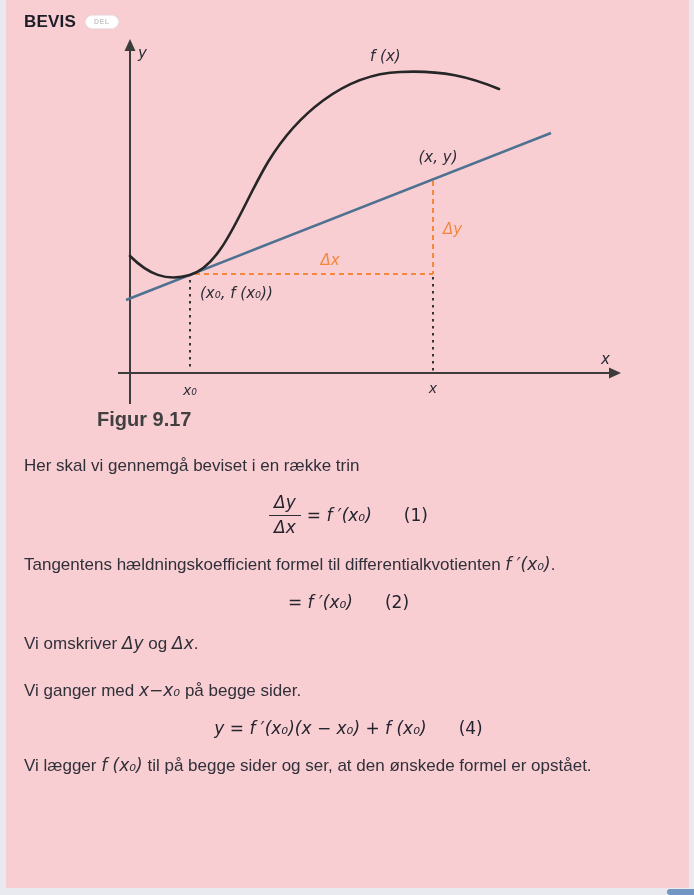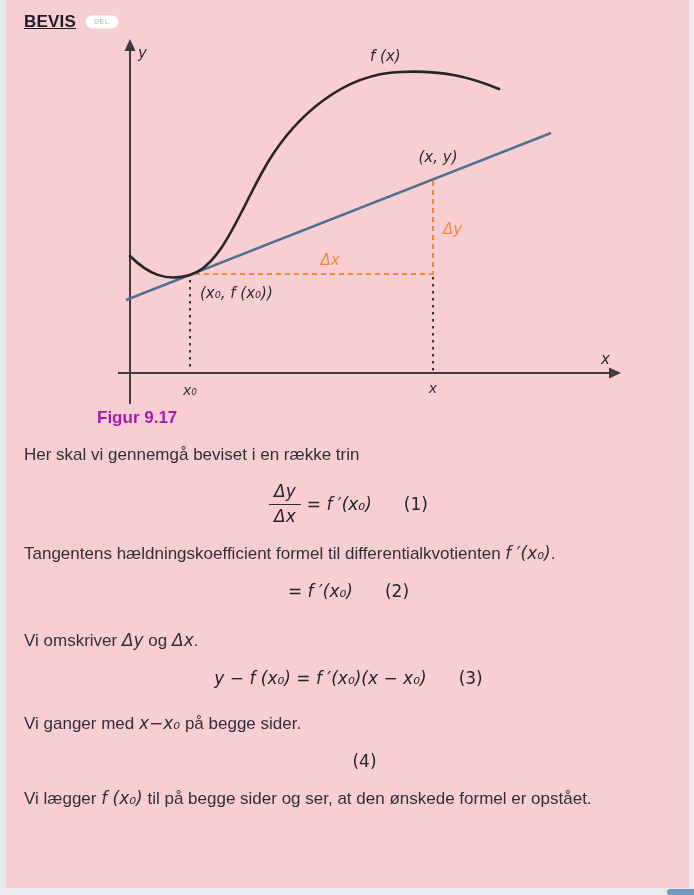--- a/index.html
+++ b/index.html
@@ -10,31 +10,31 @@
     color:#30303a;
   }
   .card {
     position:absolute; left:6px; top:0; right:5px; bottom:7px;
     background:#f8ced2; overflow:hidden;
   }
   .inner { padding:10px 16px 0 18px; }
 
   
   .hdr { display:flex; align-items:center; gap:9px; height:24px; }
-  .hdr-title { font-size:17px; font-weight:bold; color:#1d1d28; letter-spacing:.2px;text-decoration:underline; }
+  .hdr-title { font-size:17px; font-weight:bold; color:#1d1d28; letter-spacing:.2px; }
   .badge {
     background:#fefefe; color:#c7c7c9; border:1px solid #ececec;
     font-size:7px; font-weight:bold; letter-spacing:.5px;
     padding:2px 8px; border-radius:8px; line-height:8px;
     box-shadow:0 0 1px rgba(0,0,0,.08); cursor:pointer;
   }
 
   
   .fig svg { display:block; }
-  .fig-caption { font-size:17px; font-weight:bold; color:#a21caf; margin:2px 0 0 73px; }
+  .fig-caption { font-size:20px; font-weight:bold; color:#404040; margin:2px 0 0 73px; }
 
   
   p.txt { font-size:17px; margin:30px 0 0 0; line-height:22px; }
   .m { font-style:italic; font-family:"DejaVu Sans", sans-serif; }
 
   
   .eq-row {
     display:flex; justify-content:center; align-items:center;
     margin:16px 0 6px 0; font-size:17px; color:#24242e;
   }
@@ -89,21 +89,21 @@
         <text class="lbl-orange" x="419" y="200">Δy</text>
         <text class="lbl-orange" x="306" y="231" text-anchor="middle">Δx</text>
         <text class="lbl" x="176" y="264">(x₀, f (x₀))</text>
         <text class="lbl lbl-sub" x="166" y="361" text-anchor="middle">x₀</text>
         <text class="lbl lbl-sub" x="409" y="359" text-anchor="middle">x</text>
         <text class="lbl" x="577" y="330">x</text>
       </svg>
       <div class="fig-caption">Figur 9.17</div>
     </div>
 
-    <p class="txt" style="margin-top:16px">
+    <p class="txt" style="margin-top:24px">
       <span>Her skal vi gennemgå beviset i en række trin</span>
     </p>
 
     <div class="eq-row">
       <span class="eq-body m">
         <span class="frac">
           <span class="num">Δy</span>
           <span class="den">Δx</span>
         </span>
         <span>= f ′(x₀)</span>
@@ -115,36 +115,33 @@
       <span>Tangentens hældningskoefficient formel til differentialkvotienten </span><span class="m">f ′(x₀)</span><span>.</span>
     </p>
 
     <div class="eq-row">
       <span class="eq-body m">
         <span>= f ′(x₀)</span>
       </span>
       <span class="eq-num">(2)</span>
     </div>
 
-    <p class="txt" style="margin-top:28px">
+    <p class="txt" style="margin-top:20px">
       <span>Vi omskriver </span><span class="m">Δy</span><span> og </span><span class="m">Δx</span><span>.</span>
     </p>
 
-    <div class="eq-row">
-      <span class="eq-body m">
-        <span>y − f (x₀) = f ′(x₀)(x − x₀)</span>
-      </span>
-      <span class="eq-num">(3)</span>
-    </div>
 
     <p class="txt" style="margin-top:24px">
       <span>Vi ganger med </span><span class="m">x−x₀</span><span> på begge sider.</span>
     </p>
 
     <div class="eq-row">
+      <span class="eq-body m">
+        <span>y = f ′(x₀)(x − x₀) + f (x₀)</span>
+      </span>
       <span class="eq-num">(4)</span>
     </div>
 
     <p class="txt" style="margin-top:16px">
       <span>Vi lægger </span><span class="m">f (x₀)</span><span> til på begge sider og ser, at den ønskede formel er opstået.</span>
     </p>
 
   </div>
 </div>
 

